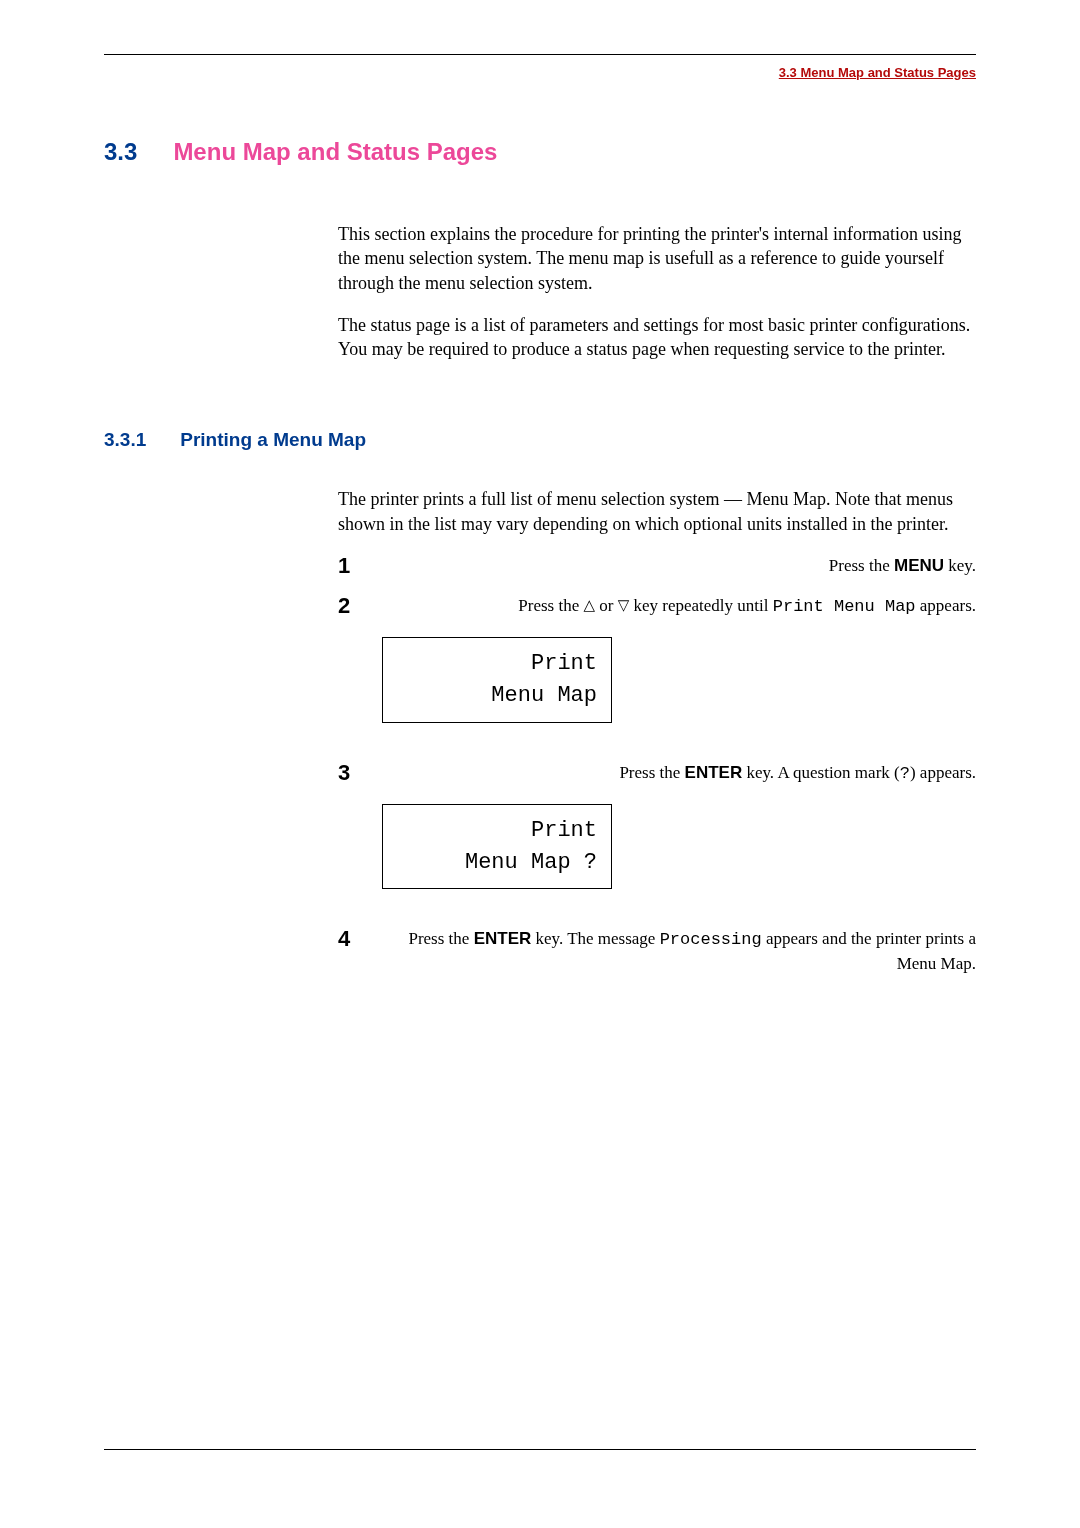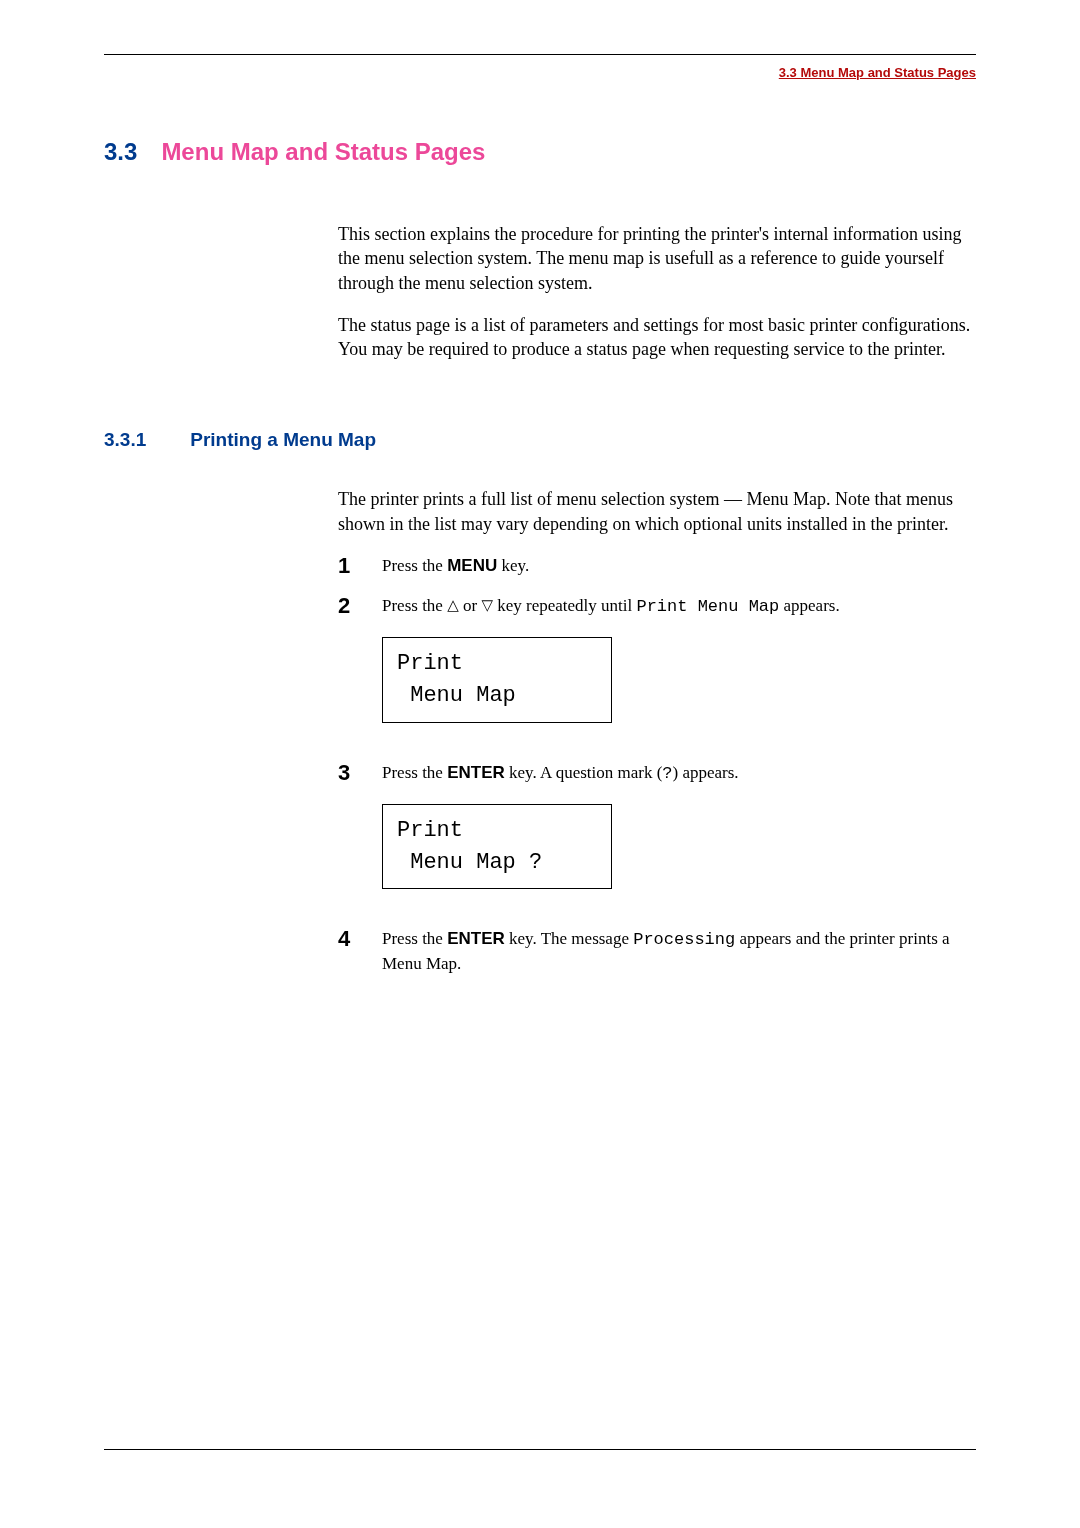--- a/index.html
+++ b/index.html
@@ -27,21 +27,21 @@
       text-align: right;
       font-family: Arial, Helvetica, sans-serif;
       font-weight: bold;
       font-size: 13px;
       color: #b40a0a;
       margin-bottom: 58px;
       text-decoration: underline;
     }
     .section-heading {
       display: flex;
-      gap: 24px;
+      gap: 36px;
       margin-bottom: 56px;
     }
     .section-number {
       font-family: Arial, Helvetica, sans-serif;
       font-weight: bold;
       font-size: 24px;
       color: #003b8e;
     }
     .section-title {
       font-family: Arial, Helvetica, sans-serif;
@@ -54,21 +54,21 @@
       margin-right: 0;
     }
     .para {
       font-size: 18px;
       line-height: 1.35;
       margin-bottom: 18px;
       color: #000;
     }
     .subsection-heading {
       display: flex;
-      gap: 44px;
+      gap: 34px;
       margin-top: 68px;
       margin-bottom: 36px;
     }
     .subsection-number {
       font-family: Arial, Helvetica, sans-serif;
       font-weight: bold;
       font-size: 19px;
       color: #003b8e;
     }
     .subsection-title {
@@ -88,20 +88,21 @@
       font-weight: bold;
       font-size: 22px;
       width: 44px;
       flex-shrink: 0;
       line-height: 1.1;
     }
     .step-content {
       flex: 1;
       font-size: 17px;
       line-height: 1.4;
+      text-align: right;
     }
     .mono {
       font-family: "Courier New", Courier, monospace;
       font-size: 17px;
     }
     .bold-sans {
       font-family: Arial, Helvetica, sans-serif;
       font-weight: bold;
     }
     .display-box {

